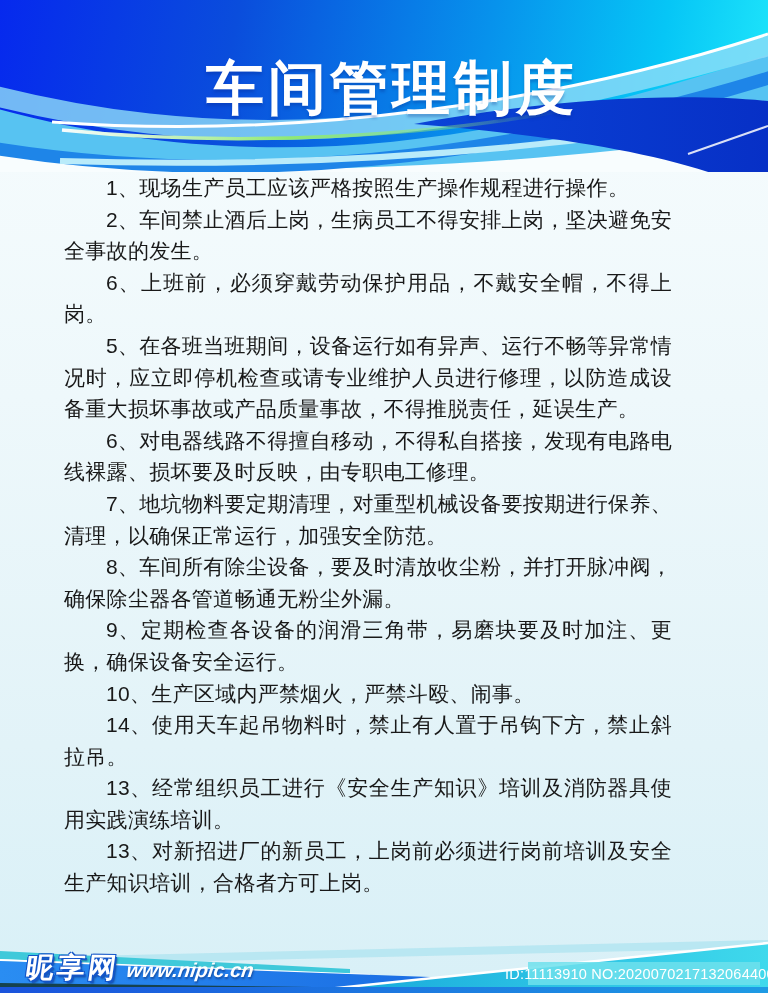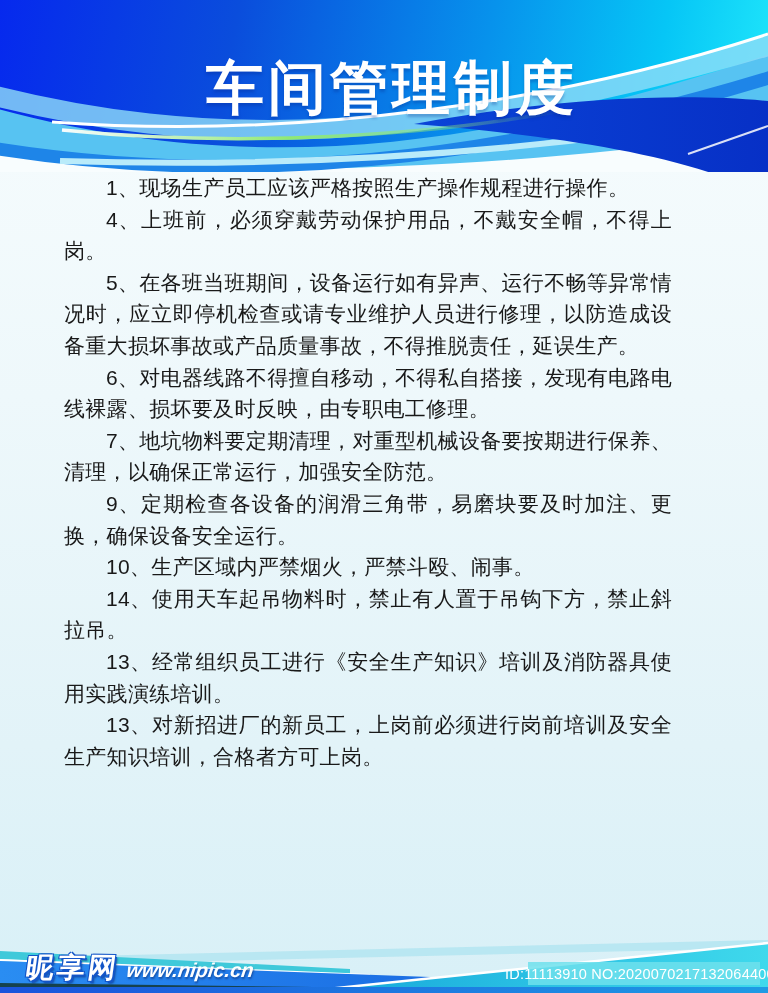--- a/index.html
+++ b/index.html
@@ -102,24 +102,26 @@
 
       <path d="M62,130 C240,148 430,136 566,110" stroke="url(#g-green)" stroke-width="3.5" fill="none"></path>
 
       <path d="M688,154 L768,126" stroke="#ffffff" stroke-width="2" opacity="0.85"></path>
     </svg>
     <h1 class="title">车间管理制度</h1>
   </div>
 
   <div class="rules">
     <p class="rule">1、现场生产员工应该严格按照生产操作规程进行操作。</p>
-    <p class="rule">4、上班前，必须穿戴劳动保护用品，不戴安全帽，不得上岗。</p>
+    <p class="rule">2、车间禁止酒后上岗，生病员工不得安排上岗，坚决避免安全事故的发生。</p>
+    <p class="rule">6、上班前，必须穿戴劳动保护用品，不戴安全帽，不得上岗。</p>
     <p class="rule">5、在各班当班期间，设备运行如有异声、运行不畅等异常情况时，应立即停机检查或请专业维护人员进行修理，以防造成设备重大损坏事故或产品质量事故，不得推脱责任，延误生产。</p>
     <p class="rule">6、对电器线路不得擅自移动，不得私自搭接，发现有电路电线裸露、损坏要及时反映，由专职电工修理。</p>
     <p class="rule">7、地坑物料要定期清理，对重型机械设备要按期进行保养、清理，以确保正常运行，加强安全防范。</p>
+    <p class="rule">8、车间所有除尘设备，要及时清放收尘粉，并打开脉冲阀，确保除尘器各管道畅通无粉尘外漏。</p>
     <p class="rule">9、定期检查各设备的润滑三角带，易磨块要及时加注、更换，确保设备安全运行。</p>
     <p class="rule">10、生产区域内严禁烟火，严禁斗殴、闹事。</p>
     <p class="rule">14、使用天车起吊物料时，禁止有人置于吊钩下方，禁止斜拉吊。</p>
     <p class="rule">13、经常组织员工进行《安全生产知识》培训及消防器具使用实践演练培训。</p>
     <p class="rule">13、对新招进厂的新员工，上岗前必须进行岗前培训及安全生产知识培训，合格者方可上岗。</p>
   </div>
 
   <div class="footer">
     <svg viewBox="0 0 768 53" preserveAspectRatio="none">
       <defs>

